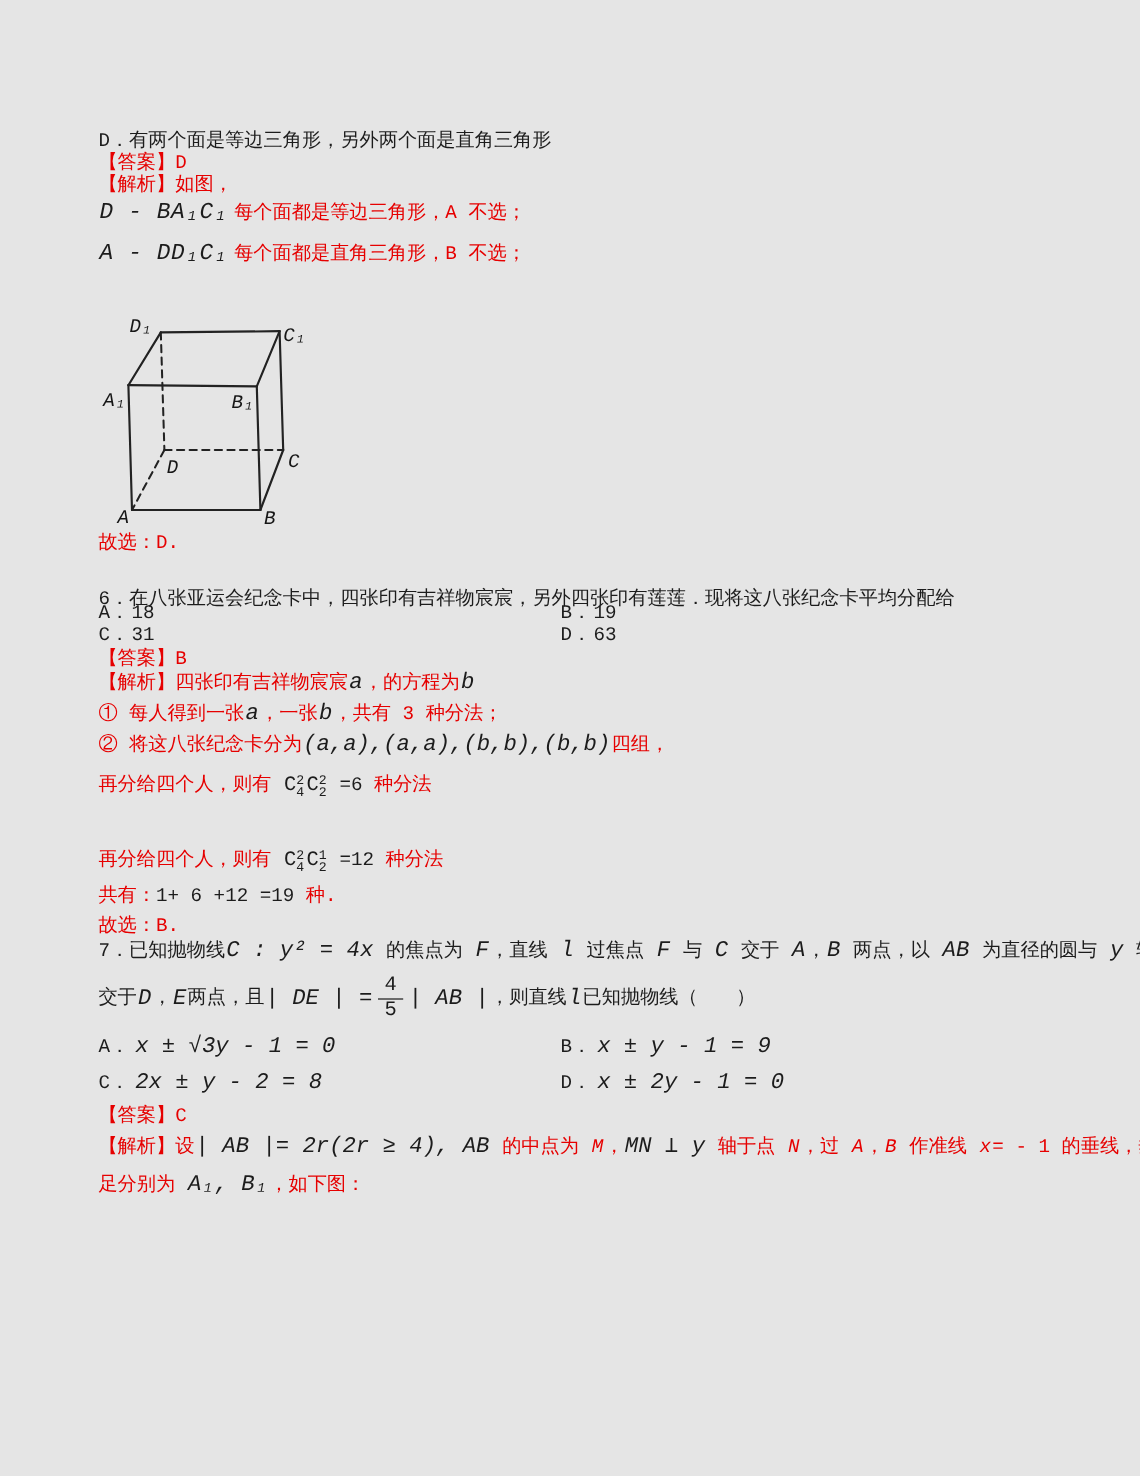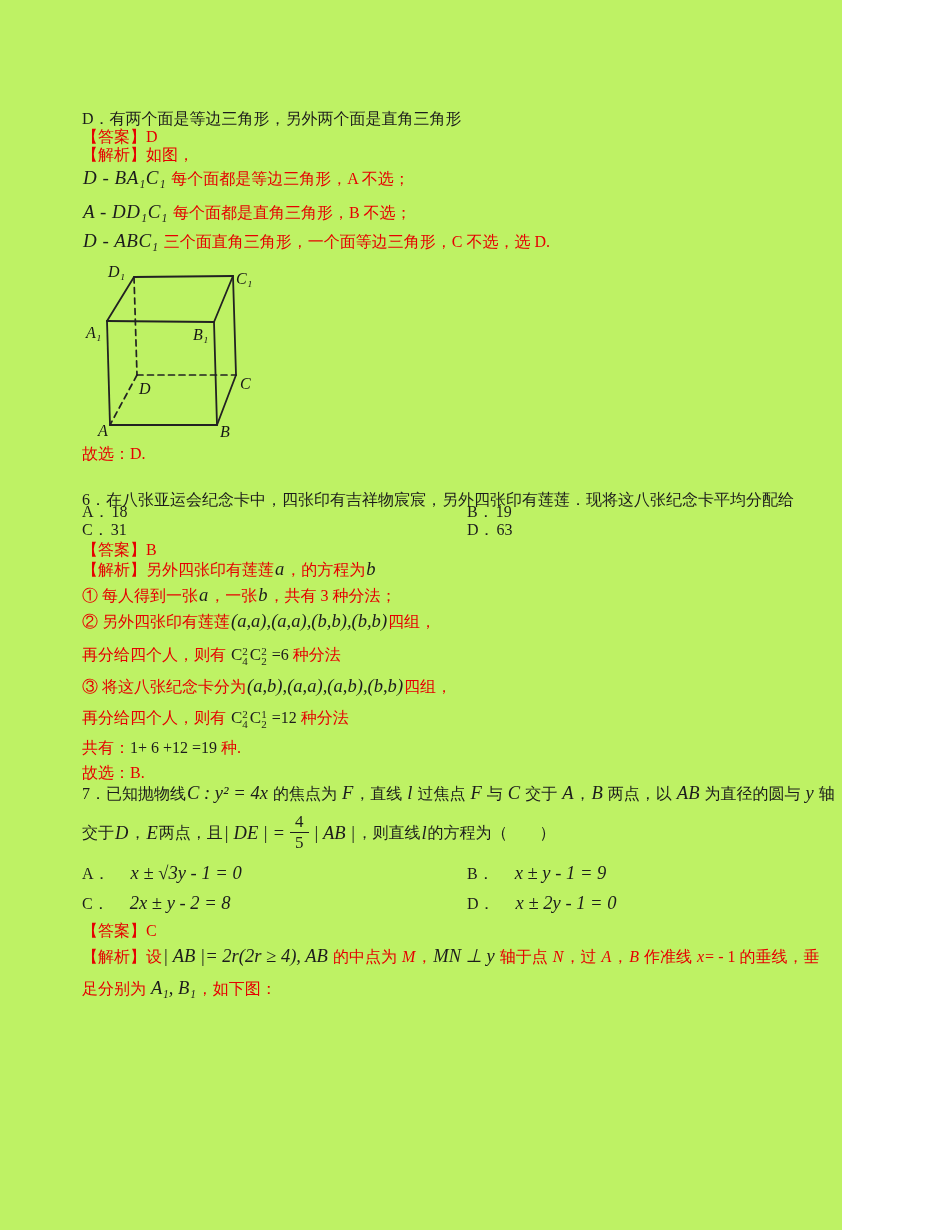--- a/index.html
+++ b/index.html
@@ -1,58 +1,57 @@
 <!DOCTYPE html>
 <html><head>
 <meta charset="utf-8">
 <style>
   html,body{margin:0;padding:0;background:#ffffff;}
   .page{
-    position:relative;width:842px;height:1230px;background:#bef264;overflow:hidden;
-    font-family:Liberation Serif, serif;color:#1c1c1c;
+    position:relative;width:950px;height:1230px;background:#e5e5e5;overflow:hidden;
+    font-family:Liberation Mono, monospace;color:#1c1c1c;
   }
   .row{position:absolute;left:82px;font-size:16px;line-height:21px;white-space:nowrap;}
   .red{color:#e60000;}
   .seg-k{color:#1c1c1c;}
   .seg-r{color:#e60000;}
   .seg-m{font-style:italic;color:#1c1c1c;font-size:1.16em;padding:0 1px;}
   .seg-mr{font-style:italic;color:#e60000;padding:0 1px;}
   .bigmath .seg-m{font-size:19px;letter-spacing:0.5px;margin-right:4px;}
   .comb{display:inline-block;color:#1c1c1c;margin:0 1px;white-space:nowrap;}
   .comb-base{font-size:17px;}
   .comb-ss{display:inline-block;vertical-align:-5px;line-height:1;text-align:left;}
   .comb-sup,.comb-sub{display:block;font-size:11px;line-height:10px;}
   .frac{display:inline-block;text-align:center;vertical-align:middle;line-height:1.05;
         margin:0 4px;color:#1c1c1c;font-size:17px;}
   .frac-num{display:block;border-bottom:1.6px solid #1c1c1c;padding:0 5px 1px;}
   .frac-den{display:block;padding-top:1px;}
   .optcol2{position:absolute;left:385px;top:0;}
   .optval{margin-left:2px;}
-  .optformula{margin-left:20px;}
+  .optformula{margin-left:4px;}
   .vmid{display:flex;align-items:center;}
   .cube-label{font-style:italic;font-size:16px;fill:#161616;}
 </style>
 </head>
 <body>
 
 <div class="page">
 
   <div class="row" style="top:108px">D．有两个面是等边三角形，另外两个面是直角三角形</div>
 
   <div class="row red" style="top:126px">
     <span>【答案】</span><span>D</span>
   </div>
 
   <div class="row red" style="top:144px">
     <span>【解析】</span><span>如图，</span>
   </div>
 
   <div class="row bigmath" style="top:201px"><span class="seg-m">A - DD₁C₁</span><span class="seg-r">每个面都是直角三角形，B 不选；</span></div>
   <div class="row bigmath" style="top:167px"><span class="seg-m">D - BA₁C₁</span><span class="seg-r">每个面都是等边三角形，A 不选；</span></div>
-  <div class="row bigmath" style="top:230px"><span class="seg-m">D - ABC₁</span><span class="seg-r">三个面直角三角形，一个面等边三角形，C 不选，选 D.</span></div>
 
   <svg style="position:absolute;left:84px;top:256px" width="195" height="200" viewBox="0 0 195 200">
     <g stroke="#222" stroke-width="1.8" fill="none" stroke-linecap="round">
       <line x1="50" y1="21" x2="149" y2="20"></line>
       <line x1="50" y1="21" x2="23" y2="65"></line>
       <line x1="23" y1="65" x2="130" y2="66"></line>
       <line x1="130" y1="66" x2="149" y2="20"></line>
       <line x1="23" y1="65" x2="26" y2="169"></line>
       <line x1="130" y1="66" x2="133" y2="169"></line>
       <line x1="149" y1="20" x2="152" y2="119"></line>
@@ -87,47 +86,46 @@
   <div class="row" style="top:519px">
     <span><span>C．</span><span class="optval">31</span></span>
     <span class="optcol2"><span>D．</span><span class="optval">63</span></span>
   </div>
 
   <div class="row red" style="top:539px">
     <span>【答案】</span><span>B</span>
   </div>
 
   <div class="row" style="top:558px">
-    <span class="seg-r">【解析】</span><span><span class="seg-r">另外四张印有莲莲</span><span class="seg-m">a</span><span class="seg-r">，的方程为</span><span class="seg-m">b</span></span>
+    <span class="seg-r">【解析】</span><span><span class="seg-r">四张印有吉祥物宸宸</span><span class="seg-m">a</span><span class="seg-r">，的方程为</span><span class="seg-m">b</span></span>
   </div>
 
   <div class="row" style="top:584px"><span class="seg-r">① 每人得到一张</span><span class="seg-m">a</span><span class="seg-r">，一张</span><span class="seg-m">b</span><span class="seg-r">，共有 3 种分法；</span></div>
-  <div class="row" style="top:610px"><span class="seg-r">② 另外四张印有莲莲</span><span class="seg-m">(a,a),(a,a),(b,b),(b,b)</span><span class="seg-r">四组，</span></div>
+  <div class="row" style="top:610px"><span class="seg-r">② 将这八张纪念卡分为</span><span class="seg-m">(a,a),(a,a),(b,b),(b,b)</span><span class="seg-r">四组，</span></div>
   <div class="row" style="top:644px"><span class="seg-r">再分给四个人，则有 </span><span class="comb"><span class="comb-base">C</span><span class="comb-ss"><span class="comb-sup">2</span><span class="comb-sub">4</span></span></span><span class="comb"><span class="comb-base">C</span><span class="comb-ss"><span class="comb-sup">2</span><span class="comb-sub">2</span></span></span><span class="seg-k"> =6 </span><span class="seg-r">种分法</span></div>
-  <div class="row" style="top:675px"><span class="seg-r">③ 将这八张纪念卡分为</span><span class="seg-m">(a,b),(a,a),(a,b),(b,b)</span><span class="seg-r">四组，</span></div>
   <div class="row" style="top:707px"><span class="seg-r">再分给四个人，则有 </span><span class="comb"><span class="comb-base">C</span><span class="comb-ss"><span class="comb-sup">2</span><span class="comb-sub">4</span></span></span><span class="comb"><span class="comb-base">C</span><span class="comb-ss"><span class="comb-sup">1</span><span class="comb-sub">2</span></span></span><span class="seg-k"> =12 </span><span class="seg-r">种分法</span></div>
   <div class="row" style="top:737px"><span class="seg-r">共有：</span><span class="seg-k">1+ 6 +12 =19 </span><span class="seg-r">种.</span></div>
   <div class="row red" style="top:762px">故选：B.</div>
 
   <div class="row" style="top:782px"><span class="seg-k">7．已知抛物线</span><span class="seg-m">C : y² = 4x</span><span class="seg-k"> 的焦点为 </span><span class="seg-m">F</span><span class="seg-k">，直线 </span><span class="seg-m">l</span><span class="seg-k"> 过焦点 </span><span class="seg-m">F</span><span class="seg-k"> 与 </span><span class="seg-m">C</span><span class="seg-k"> 交于 </span><span class="seg-m">A</span><span class="seg-k">，</span><span class="seg-m">B</span><span class="seg-k"> 两点，以 </span><span class="seg-m">AB</span><span class="seg-k"> 为直径的圆与 </span><span class="seg-m">y</span><span class="seg-k"> 轴</span></div>
   <div class="row vmid" style="top:810px;height:44px">
       <span class="seg-k">交于 </span>
       <span class="seg-m">D</span>
       <span class="seg-k">，</span>
       <span class="seg-m">E</span>
       <span class="seg-k"> 两点，且 </span>
       <span class="seg-m">| DE | =</span>
       <span class="frac">
         <span class="frac-num">4</span>
         <span class="frac-den">5</span>
       </span>
       <span class="seg-m">| AB |</span>
       <span class="seg-k">，则直线 </span>
       <span class="seg-m">l</span>
-      <span class="seg-k"> 的方程为（　　）</span>
+      <span class="seg-k"> 已知抛物线（　　）</span>
     </div>
 
   <div class="row" style="top:862px">
     <span><span>A．</span><span class="optformula"><span class="seg-m">x ± √3y - 1 = 0</span></span></span>
     <span class="optcol2"><span>B．</span><span class="optformula"><span class="seg-m">x ± y - 1 = 9</span></span></span>
   </div>
   <div class="row" style="top:892px">
     <span><span>C．</span><span class="optformula"><span class="seg-m">2x ± y - 2 = 8</span></span></span>
     <span class="optcol2"><span>D．</span><span class="optformula"><span class="seg-m">x ± 2y - 1 = 0</span></span></span>
   </div>

